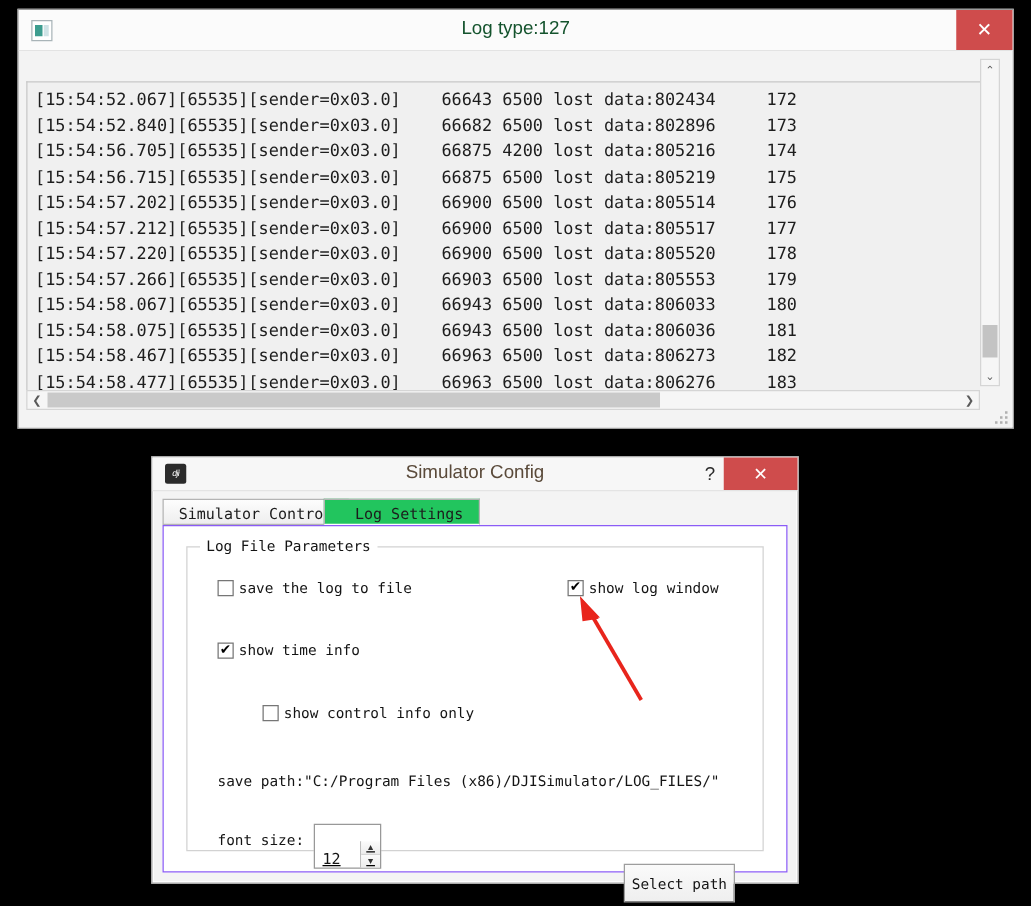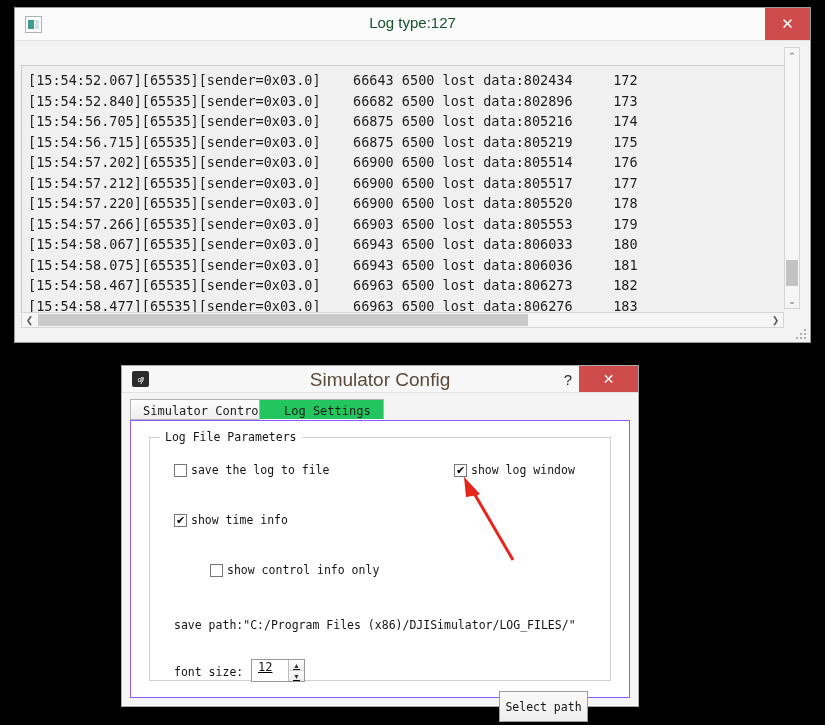--- a/index.html
+++ b/index.html
@@ -135,21 +135,21 @@
   #cfg-app-icon {
     position: absolute; left: 10px; top: 5px;
     width: 17px; height: 16px; background: #2b2b2b;
     border-radius: 2px;
     display: flex; align-items: center; justify-content: center;
     color: #ffffff; font-size: 7px; font-style: italic;
     font-family: "Liberation Sans", sans-serif; letter-spacing: -0.5px;
   }
   #cfg-title-text {
     position: absolute; left: 0; right: 0; top: 3px;
-    text-align: center; font-size: 19px; color: #5a4a3a;
+    text-align: center; font-size: 15px; color: #5a4a3a;
     pointer-events: none;
   }
   #cfg-help-btn {
     position: absolute; right: 61px; top: 2px;
     width: 18px; height: 22px;
     display: flex; align-items: center; justify-content: center;
     font-size: 15px; color: #2a2a2a; cursor: pointer;
   }
   #cfg-close-btn {
     position: absolute; right: 0; top: 0;
@@ -216,23 +216,23 @@
     font-family: "DejaVu Sans Mono", "Liberation Mono", monospace;
     font-size: 11.5px; color: #141414; white-space: nowrap;
   }
   #cfg-fontsize-label {
     position: absolute; left: 24px; top: 227px;
     font-family: "DejaVu Sans Mono", "Liberation Mono", monospace;
     font-size: 11.5px; color: #141414;
   }
   #cfg-fontsize-spin {
     position: absolute; left: 101px; top: 221px;
-    width: 54px; height: 23px;
+    width: 54px; height: 36px;
     background: #ffffff; border: 1px solid #989898;
-    display: flex; align-items: flex-start; text-decoration: underline;
+    display: flex; align-items: flex-end; text-decoration: underline;
   }
   #cfg-fontsize-value {
     flex: 1; padding-left: 6px;
     font-family: "DejaVu Sans Mono", "Liberation Mono", monospace;
     font-size: 12px; color: #141414;
   }
   #cfg-spin-buttons {
     width: 16px; height: 21px;
     display: flex; flex-direction: column;
     border-left: 1px solid #bdbdbd;
@@ -275,21 +275,21 @@
       </div>
       <div id="log-title-text">Log type:127</div>
       <div id="log-close-btn">✕</div>
     </div>
 
     <div id="log-body">
 
       <div id="log-text-area">
         <div class="log-line">[15:54:52.067][65535][sender=0x03.0]    66643 6500 lost data:802434     172</div>
         <div class="log-line">[15:54:52.840][65535][sender=0x03.0]    66682 6500 lost data:802896     173</div>
-        <div class="log-line">[15:54:56.705][65535][sender=0x03.0]    66875 6500 lost data:805216     174</div>
+        <div class="log-line">[15:54:56.705][65535][sender=0x03.0]    66875 4200 lost data:805216     174</div>
         <div class="log-line">[15:54:56.715][65535][sender=0x03.0]    66875 6500 lost data:805219     175</div>
         <div class="log-line">[15:54:57.202][65535][sender=0x03.0]    66900 6500 lost data:805514     176</div>
         <div class="log-line">[15:54:57.212][65535][sender=0x03.0]    66900 6500 lost data:805517     177</div>
         <div class="log-line">[15:54:57.220][65535][sender=0x03.0]    66900 6500 lost data:805520     178</div>
         <div class="log-line">[15:54:57.266][65535][sender=0x03.0]    66903 6500 lost data:805553     179</div>
         <div class="log-line">[15:54:58.067][65535][sender=0x03.0]    66943 6500 lost data:806033     180</div>
         <div class="log-line">[15:54:58.075][65535][sender=0x03.0]    66943 6500 lost data:806036     181</div>
         <div class="log-line">[15:54:58.467][65535][sender=0x03.0]    66963 6500 lost data:806273     182</div>
         <div class="log-line">[15:54:58.477][65535][sender=0x03.0]    66963 6500 lost data:806276     183</div>
         <div class="log-line">[15:54:58.486][65535][sender=0x03.0]    66964 6500 lost data:806279     184</div>

